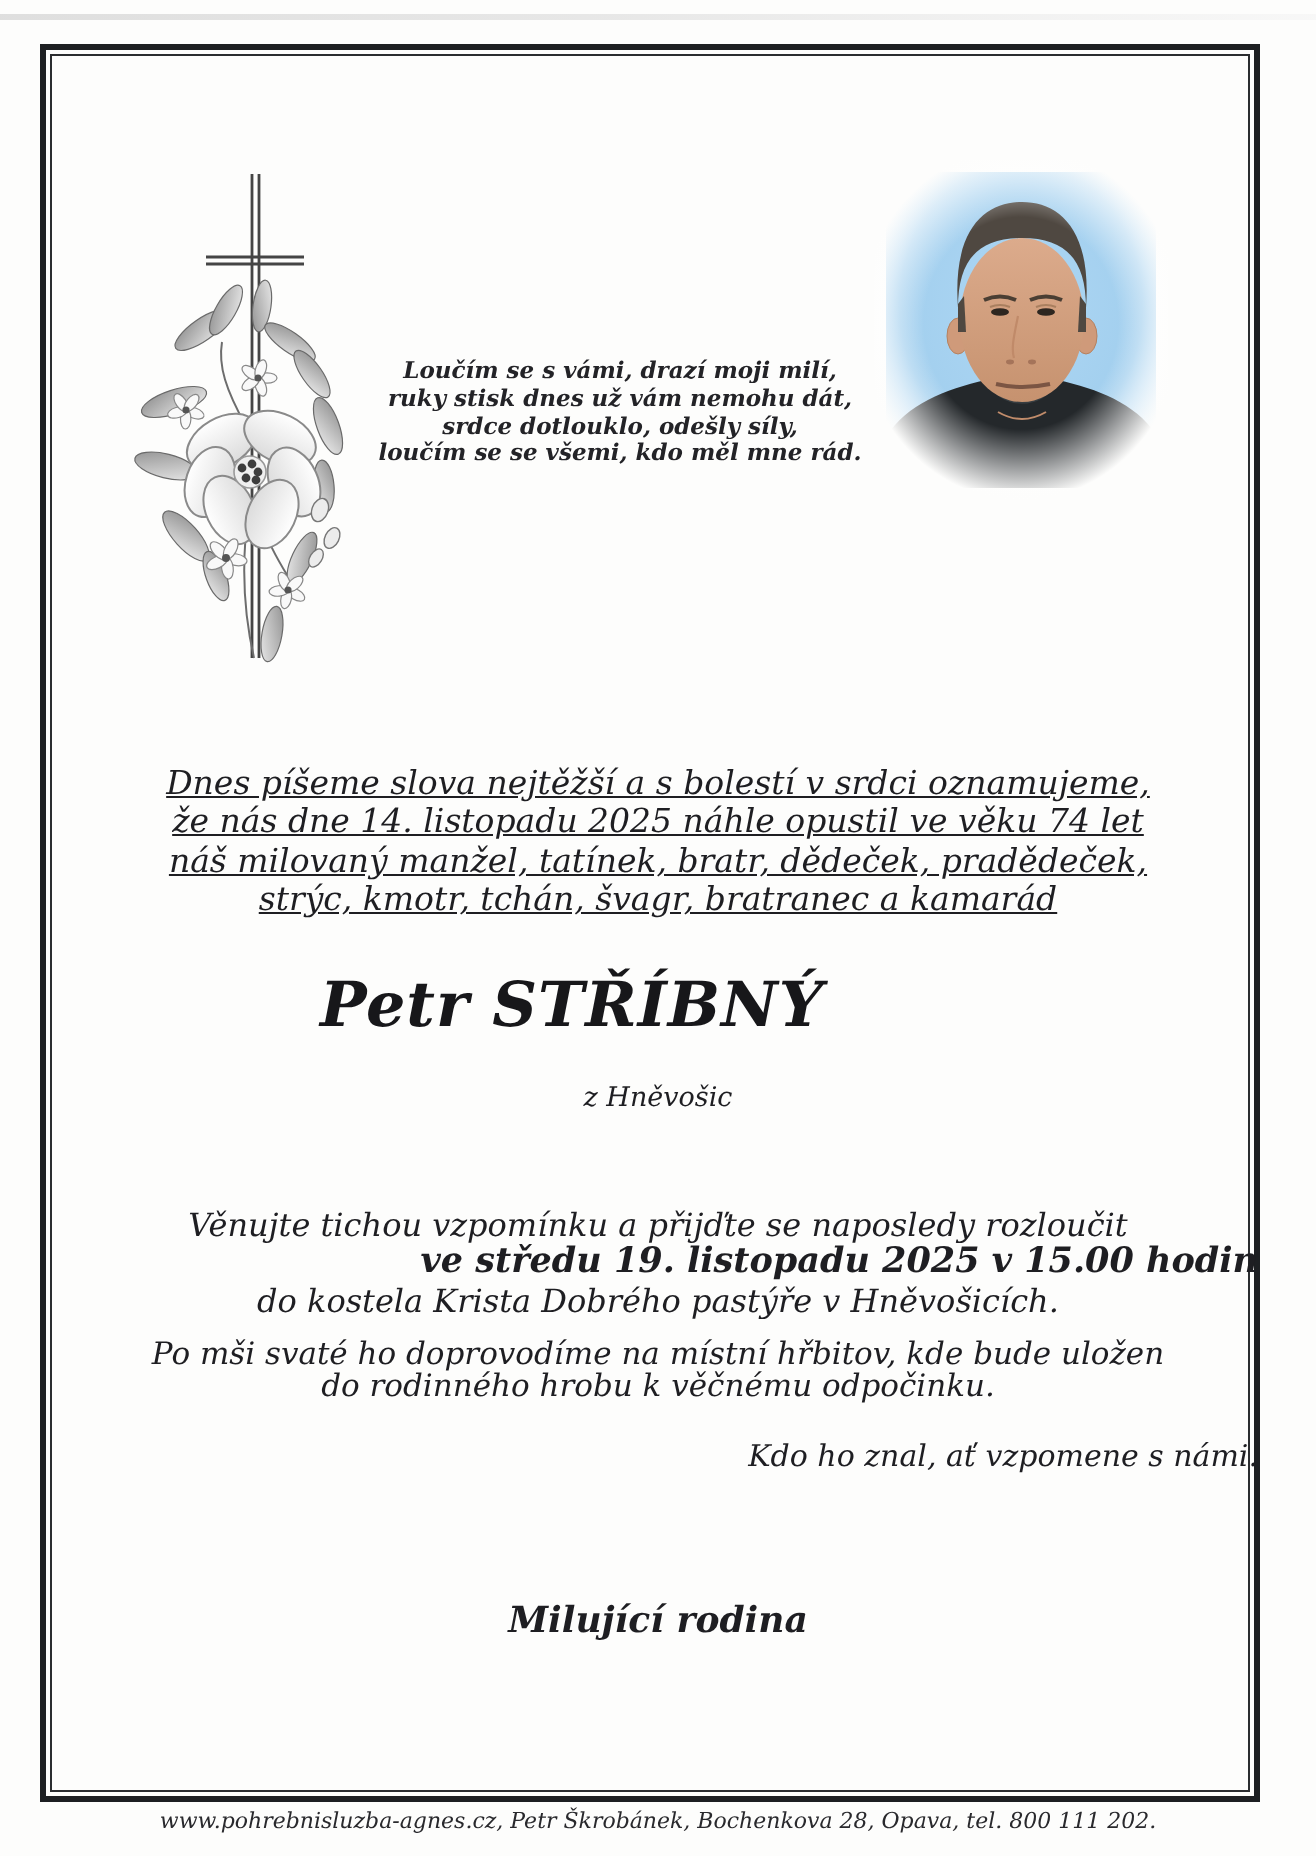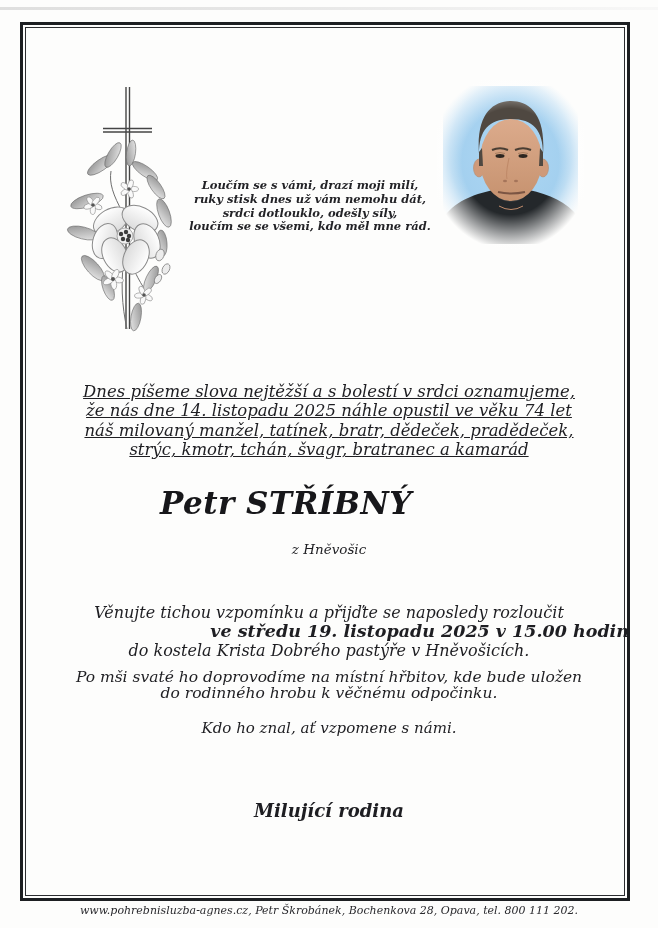--- a/index.html
+++ b/index.html
@@ -61,20 +61,21 @@
     font-size:16px;line-height:19px;
   }
   .invitation .bold-line{font-weight:bold;font-size:17.5px;text-align:right;}
   .burial{
     left:29px;top:670px;width:600px;
     font-size:15.5px;line-height:15.8px;
   }
   .remembrance{
     left:29px;top:719px;width:600px;
     font-size:15px;
+    text-align:right;
   }
   .signature{
     left:29px;top:800px;width:600px;
     font-size:18px;font-weight:bold;
   }
   .footer{
     left:0;top:904px;width:658px;
     font-size:11px;color:#29292d;
   }
   .copyright{
@@ -240,21 +241,21 @@
 
       <path d="M55,106 Q68,109 82,106" stroke="#7b5543" stroke-width="2" fill="none"></path>
 
       <path d="M56,120 Q68,127 80,120" stroke="#c18c6b" stroke-width="1" fill="none"></path>
     </svg>
   </div>
 
   <div class="txt poem">
     <div>Loučím se s vámi, drazí moji milí,</div>
     <div>ruky stisk dnes už vám nemohu dát,</div>
-    <div>srdci dotlouklo, odešly síly,</div>
+    <div>srdce dotlouklo, odešly síly,</div>
     <div>loučím se se všemi, kdo měl mne rád.</div>
   </div>
 
   <div class="txt announcement">
     <div>Dnes píšeme slova nejtěžší a s bolestí v srdci oznamujeme,</div>
     <div>že nás dne 14. listopadu 2025 náhle opustil ve věku 74 let</div>
     <div>náš milovaný manžel, tatínek, bratr, dědeček, pradědeček,</div>
     <div>strýc, kmotr, tchán, švagr, bratranec a kamarád</div>
   </div>
 

